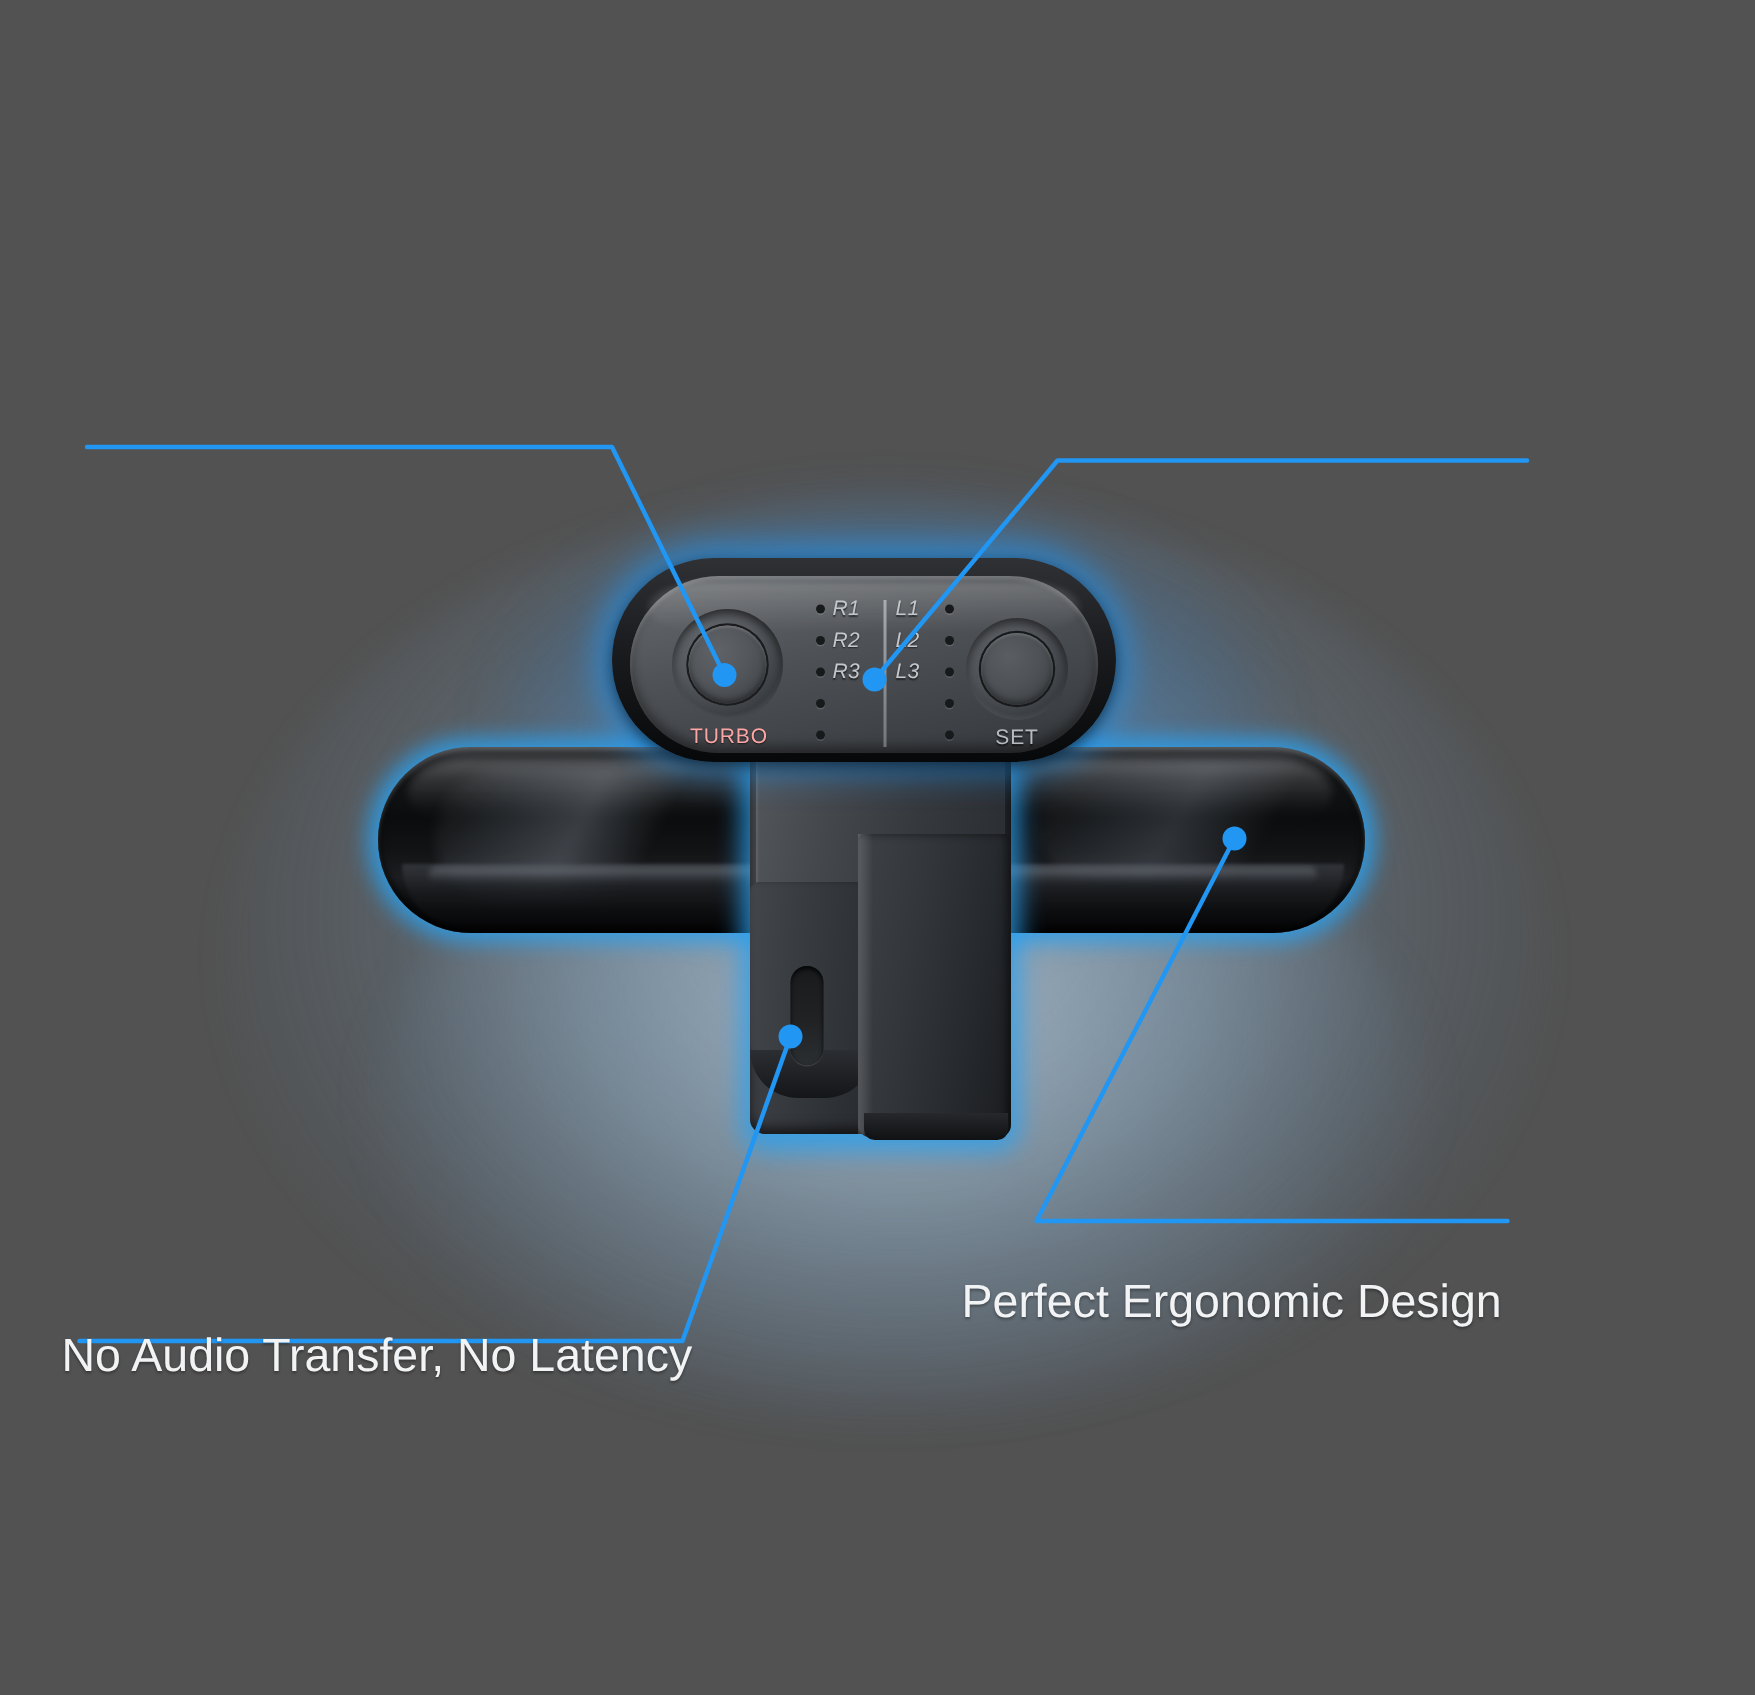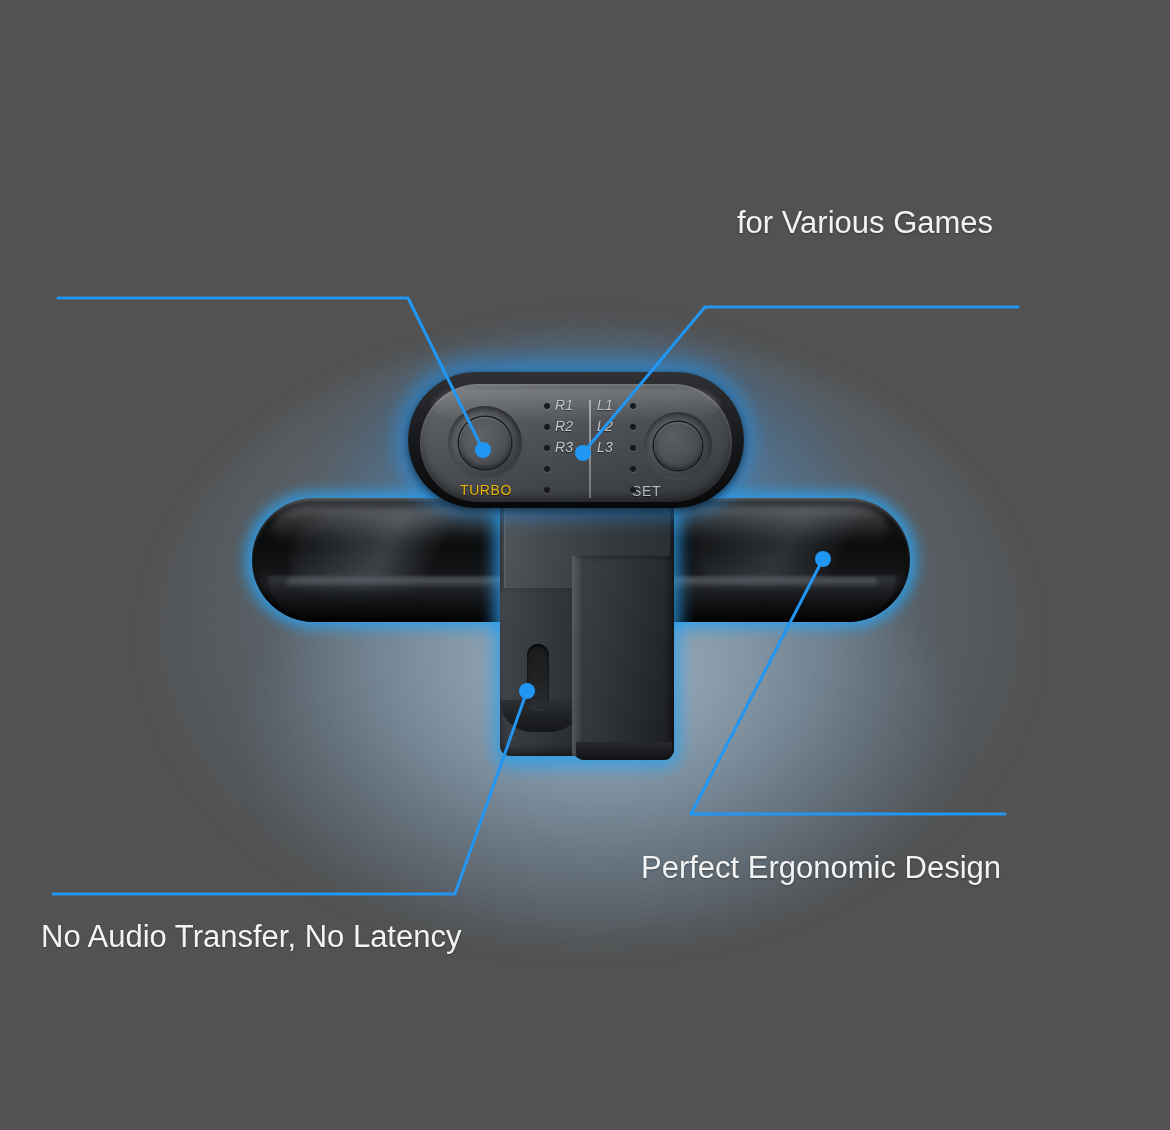--- a/index.html
+++ b/index.html
@@ -230,21 +230,21 @@
     position:absolute;
     left:459px; top:417px; width:52px; height:52px;
     border-radius:50%;
     background:radial-gradient(circle at 38% 32%, #5f6266 0%, #53565a 45%, #44474b 78%, #3a3d41 100%);
     box-shadow:0 0 0 1.5px #1a1c1e, inset 0 1px 2px rgba(255,255,255,.22), inset 0 -2px 4px rgba(0,0,0,.45);
   }
   .lbl-turbo {
     position:absolute;
     left:440px; top:482px; width:92px;
     text-align:center;
-    color:#eab308; font-size:14px; letter-spacing:.6px;
+    color:#fca5a5; font-size:14px; letter-spacing:.6px;
     text-shadow:0 1px 1px rgba(0,0,0,.6);
   }
 
   
   .btn-set-well {
     position:absolute;
     left:644px; top:412px; width:68px; height:68px;
     border-radius:50%;
     background:radial-gradient(circle at 36% 30%, #5e6165 0%, #4f5256 42%, #3a3d41 74%, #2c2f32 100%);
     box-shadow:inset 0 3px 6px rgba(0,0,0,.5), inset 0 -2px 3px rgba(255,255,255,.10);
@@ -252,20 +252,21 @@
   .btn-set {
     position:absolute;
     left:654px; top:422px; width:48px; height:48px;
     border-radius:50%;
     background:radial-gradient(circle at 38% 32%, #5a5d61 0%, #4e5155 48%, #414447 80%, #383b3e 100%);
     box-shadow:0 0 0 1.5px #17191b, inset 0 1px 2px rgba(255,255,255,.20), inset 0 -2px 4px rgba(0,0,0,.4);
   }
   .lbl-set {
     position:absolute;
     left:632px; top:483px; width:92px;
+    text-align:center;
     color:#b8bbbf; font-size:14px; letter-spacing:.6px;
     text-shadow:0 1px 1px rgba(0,0,0,.6);
   }
 
   
   .keymap { position:absolute; left:540px; top:398px; width:100px; height:102px;font-style:italic; }
   .km-div {
     position:absolute; left:49px; top:2px; width:2px; height:98px;
     background:linear-gradient(180deg, rgba(190,195,200,.75), rgba(160,165,172,.55));
   }
@@ -291,21 +292,21 @@
     color:#f2f3f4;
     font-size:31px;
     font-weight:400;
     line-height:1.34;
     white-space:nowrap;
     text-shadow:0 1px 2px rgba(0,0,0,.35);
   }
   #co-shots { left:40px; top:237px; }
   #co-keys  { left:650px; top:202px; text-align:center; white-space:normal; width:430px; }
   #co-ergo  { left:641px; top:847px; }
-  #co-audio { left:41px; top:916px;text-align:center; }
+  #co-audio { left:41px; top:883px;text-align:center; }
 
   svg#leaders {
     position:absolute; left:0; top:0; width:1170px; height:1130px;
     overflow:visible; pointer-events:none;
   }
 </style>
 </head>
 <body>
 
 <div id="stage">
@@ -393,20 +394,19 @@
 
     <polyline points="823,559 691,814 1005,814" fill="none" stroke="#2196F3" stroke-width="3" stroke-linecap="round" stroke-linejoin="round"></polyline>
     <circle cx="823" cy="559" r="8" fill="#2196F3"></circle>
 
     <polyline points="527,691 455,894 53,894" fill="none" stroke="#2196F3" stroke-width="3" stroke-linecap="round" stroke-linejoin="round"></polyline>
     <circle cx="527" cy="691" r="8" fill="#2196F3"></circle>
   </svg>
 
 
   <div class="callout-text" id="co-keys">
-    <div>for Various Games</div>
   </div>
 
   <div class="callout-text" id="co-ergo">Perfect Ergonomic Design</div>
 
   <div class="callout-text" id="co-audio">No Audio Transfer, No Latency</div>
 
 </div>
 
 </body></html>

